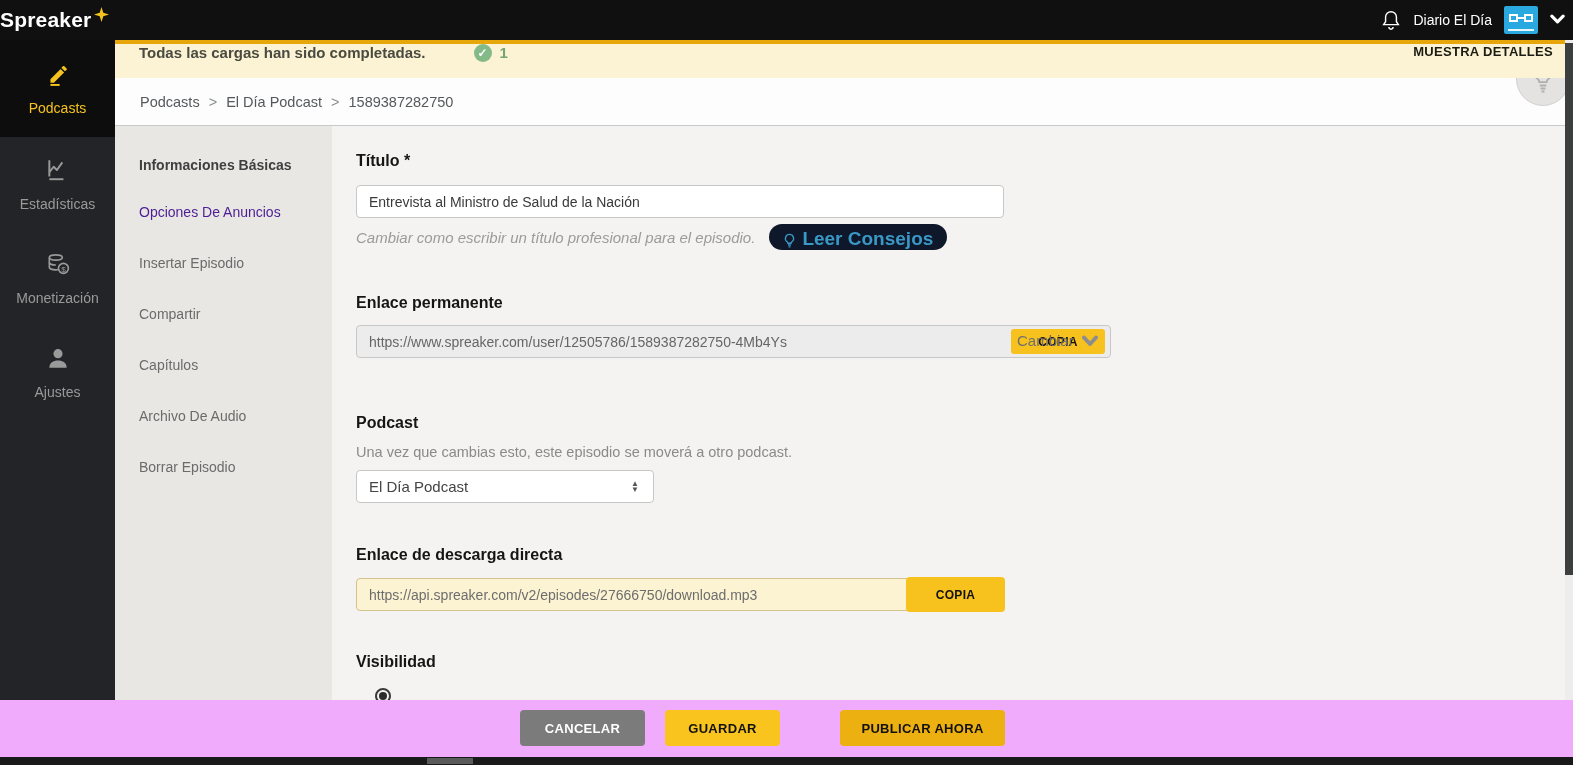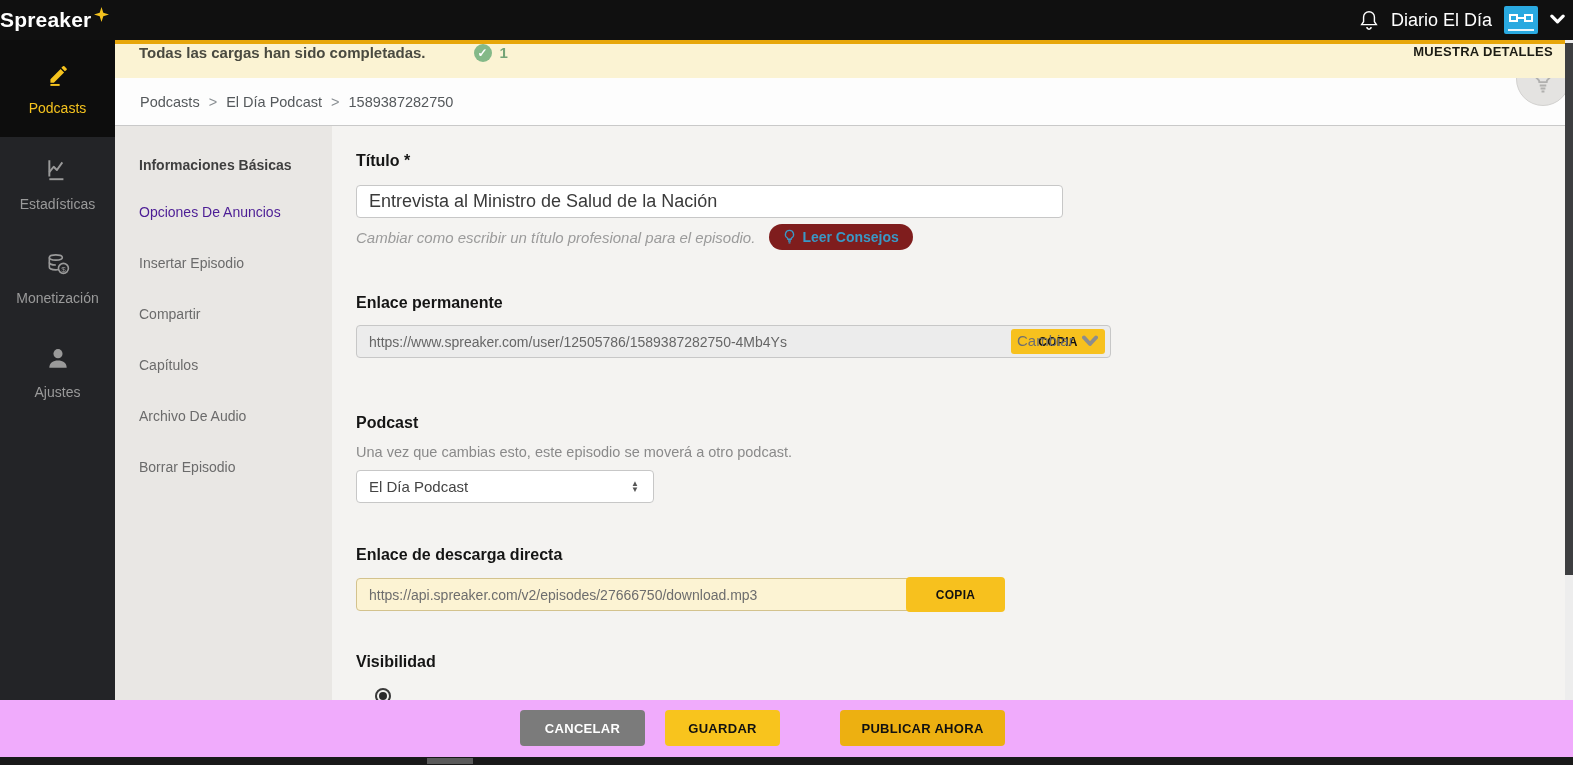--- a/index.html
+++ b/index.html
@@ -6,21 +6,21 @@
   html,body { width:1573px; height:765px; overflow:hidden; }
   body { font-family:"Liberation Sans", sans-serif; background:#f4f3f1; position:relative; }
 
   
   .topbar { position:absolute; left:0; top:0; width:1573px; height:40px; background:#101010; display:flex; align-items:center; z-index:40; }
   .logo { display:flex; align-items:center; cursor:pointer; }
   .logo-text { color:#fff; font-size:21px; font-weight:bold; letter-spacing:.2px; }
   .logo-star { margin-left:2px; margin-bottom:8px; }
   .topbar-right { margin-left:auto; display:flex; align-items:center; gap:12px; padding-right:8px; }
   .bell { display:flex; align-items:center; cursor:pointer; }
-  .account-name { color:#fff; font-size:18px; }
+  .account-name { color:#fff; font-size:14px; }
   .avatar { width:34px; height:28px; background:#2aa9e0; border-radius:2px; position:relative; overflow:hidden; }
   .avatar .g1 { position:absolute; left:5px; top:8px; width:9px; height:8px; border:2px solid #fff; }
   .avatar .g2 { position:absolute; right:5px; top:8px; width:9px; height:8px; border:2px solid #fff; }
   .avatar .g3 { position:absolute; left:12px; top:11px; width:10px; height:2px; background:#fff; }
   .avatar .g4 { position:absolute; left:4px; bottom:3px; width:26px; height:2px; background:#e8f6fd; }
 
   
   .sidebar { position:absolute; left:0; top:40px; width:115px; height:660px; background:#232427; z-index:30; }
   .side-item { height:94px; display:flex; flex-direction:column; align-items:center; justify-content:center; gap:9px; cursor:pointer; }
   .side-item .side-label { font-size:14px; color:#9a9a9a; }
@@ -46,24 +46,24 @@
   
   .content { position:absolute; left:115px; top:126px; width:1458px; height:574px; background:#f4f3f1; overflow:hidden; z-index:10; }
   .subnav { position:absolute; left:0; top:0; width:217px; height:574px; background:#e9e7e4; padding:26px 0 0 24px; }
   .subnav-item { width:160px; font-size:14px; color:#6b6b6b; line-height:17px; margin-bottom:34px; cursor:pointer; }
   .subnav-item.active { color:#3f3f3f; font-weight:bold; line-height:27px; margin-bottom:25px; cursor:default; }
   .subnav-item.disabled { color:#4c1d95; cursor:default; }
 
   .main { position:absolute; left:217px; top:0; width:1241px; height:574px; }
   .h-label { position:absolute; left:24px; font-size:16px; font-weight:bold; color:#151515; }
 
-  .title-input { position:absolute; left:24px; top:59px; width:707px; height:33px; background:#fff; border:1px solid #c7c7c7; border-radius:4px; padding:0 12px; font-size:18px; color:#3a3a3a; font-family:"Liberation Sans",sans-serif; }
+  .title-input { position:absolute; left:24px; top:59px; width:648px; height:33px; background:#fff; border:1px solid #c7c7c7; border-radius:4px; padding:0 12px; font-size:14px; color:#3a3a3a; font-family:"Liberation Sans",sans-serif; }
   .hint-row { position:absolute; left:24px; top:98px; display:flex; align-items:center; gap:14px; }
   .hint-text { font-size:15px; font-style:italic; color:#9b9b9b; }
-  .tip-pill { height:26px; border-radius:13px; background:#7f1d1d; color:#3a98c5; font-size:14px; font-weight:bold; display:flex; align-items:center; gap:6px; padding:0 14px; cursor:pointer; }
+  .tip-pill { height:26px; border-radius:13px; background:#0f172a; color:#3a98c5; font-size:19px; font-weight:bold; display:flex; align-items:flex-end; gap:6px; padding:0 14px; cursor:pointer; }
 
   .url-group { position:absolute; left:24px; top:199px; width:755px; height:33px; background:#ececec; border:1px solid #c7c7c7; border-radius:4px; display:flex; align-items:center; }
   .url-text { font-size:14px; color:#666; padding-left:12px; white-space:nowrap; overflow:hidden; flex:1; }
   .copy-btn { background:#f7c11e; border:none; border-radius:3px; font-size:12px; font-weight:bold; color:#111; letter-spacing:.3px; cursor:pointer; font-family:"Liberation Sans",sans-serif; }
   .copy-inside { height:25px; width:94px; margin-right:5px; }
   .change-link { position:absolute; left:685px; top:206px; display:flex; align-items:center; gap:8px; font-size:15px; color:#6f6f6f; cursor:pointer; }
 
   .desc-text { position:absolute; left:24px; top:318px; font-size:14.5px; color:#8a8a8a; }
   .podcast-select { position:absolute; left:24px; top:344px; width:298px; height:33px; background:#fff; border:1px solid #c7c7c7; border-radius:4px; display:flex; align-items:center; cursor:pointer; }
   .select-value { font-size:15px; color:#444; padding-left:12px; flex:1; }

